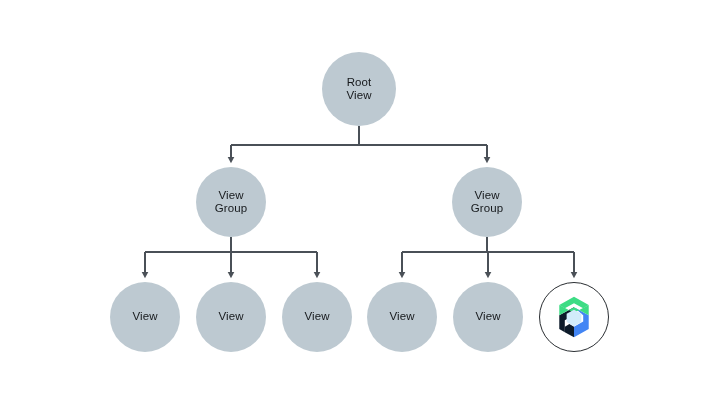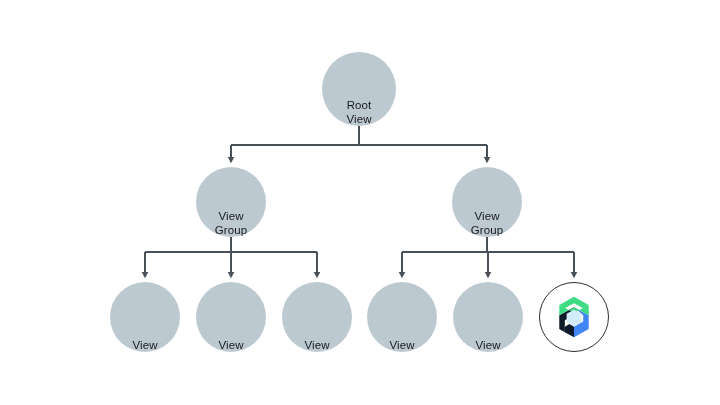--- a/index.html
+++ b/index.html
@@ -30,21 +30,20 @@
     position: absolute;
     border-radius: 50%;
     display: flex;
     align-items: center;
     justify-content: center;
     text-align: center;
     box-sizing: border-box;
   }
   .node.filled {
     background: #bdc9d1;
-    align-items: flex-end;
   }
   .node.ringed {
     background: #ffffff;
     border: 1.5px solid #2b2f33;
   }
   .node-label {
     color: #16191c;
     font-size: 11.5px;
     line-height: 13.5px;
     letter-spacing: 0.1px;

